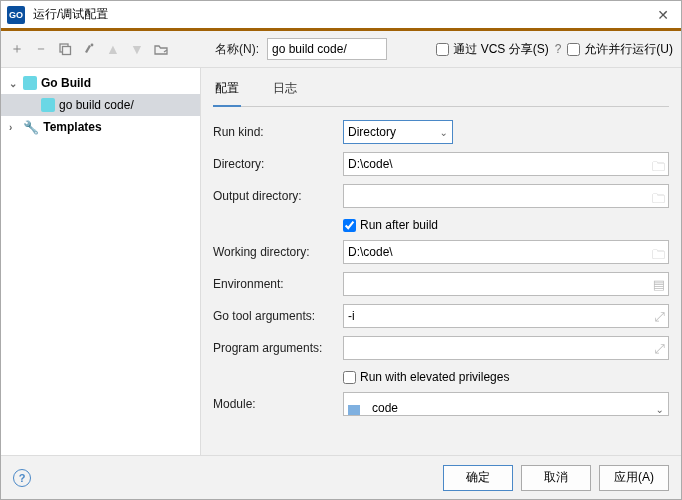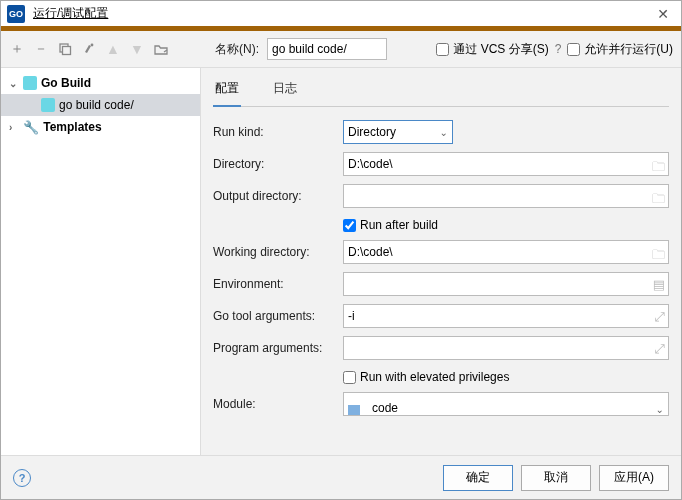--- a/index.html
+++ b/index.html
@@ -1,20 +1,20 @@
 <!DOCTYPE html>
 <html><head>
 <meta charset="utf-8">
 <style>
 * { box-sizing: border-box; font-family: "Segoe UI", "Microsoft YaHei", sans-serif; font-size: 12px; }
 body { margin: 0; padding: 0; background: #f2f2f2; width: 682px; height: 500px; overflow: hidden; color: #000; }
 .window { width: 682px; height: 500px; border: 1px solid #aaa; background: #f2f2f2; display: flex; flex-direction: column; }
-.titlebar { height: 30px; display: flex; align-items: center; padding: 0 6px; border-bottom: 5px solid #a16207; background: #fff; justify-content: flex-end; }
+.titlebar { height: 30px; display: flex; align-items: center; padding: 0 6px; border-bottom: 3px solid #a16207; background: #fff; justify-content: flex-end; }
 .titlebar .app-icon { width: 18px; height: 18px; background: #0a4f9e; color: #fff; font-size: 9px; font-weight: bold; display: flex; align-items: center; justify-content: center; border-radius: 2px; margin-right: 8px; }
-.titlebar .title { flex: 1; text-decoration: underline; }
+.titlebar .title { flex: 1; }
 .titlebar .close { width: 24px; text-align: center; font-size: 14px; color: #555; cursor: pointer; }
 .toolbar-row { height: 36px; display: flex; align-items: center; padding: 0 8px; gap: 6px; }
 .toolbar-left { display: flex; align-items: center; gap: 8px; width: 200px; }
 .toolbar-icon { width: 16px; height: 16px; display: flex; align-items: center; justify-content: center; color: #888; font-size: 14px; cursor: pointer; }
 .toolbar-right { flex: 1; display: flex; align-items: center; gap: 6px; }
 .name-label { color: #222; margin-right: 2px; }
 .name-input { width: 120px; height: 22px; border: 1px solid #bbb; background: #fff; padding: 0 4px; }
 .check { display: flex; align-items: center; gap: 4px; cursor: pointer; }
 .check input { margin: 0; }
 .help-icon { font-size: 12px; color: #777; }

